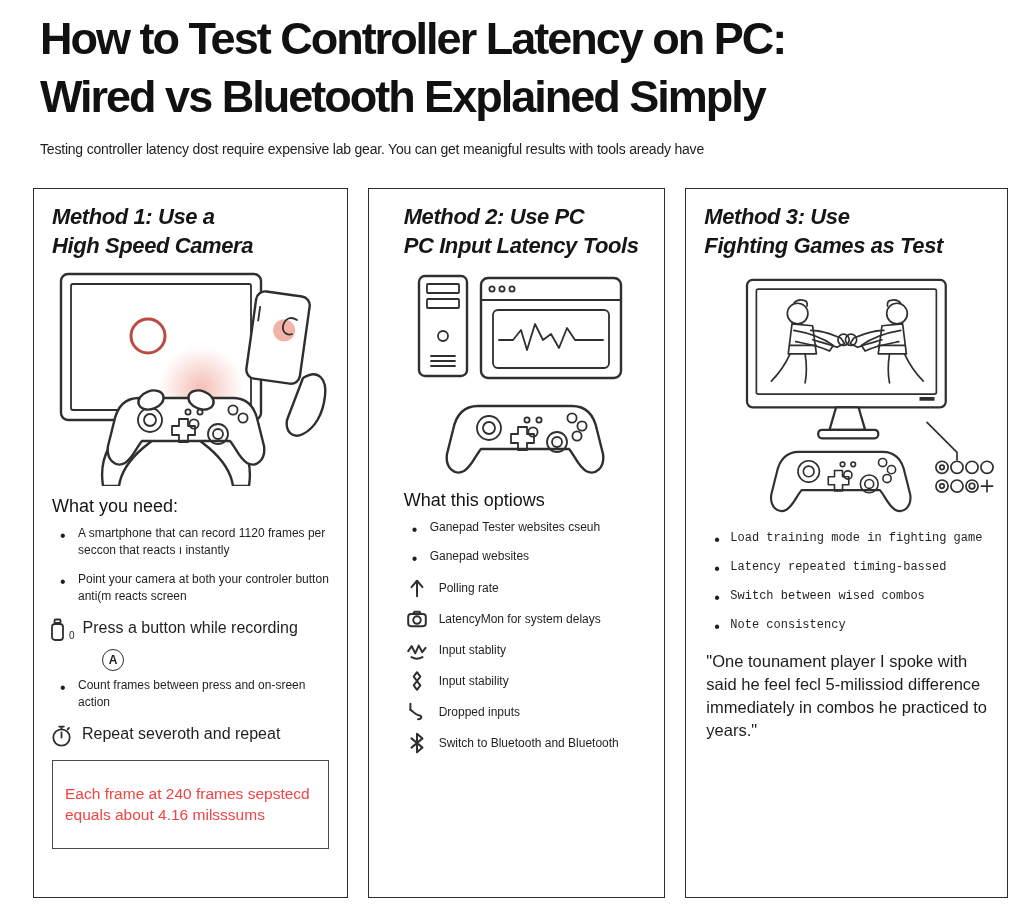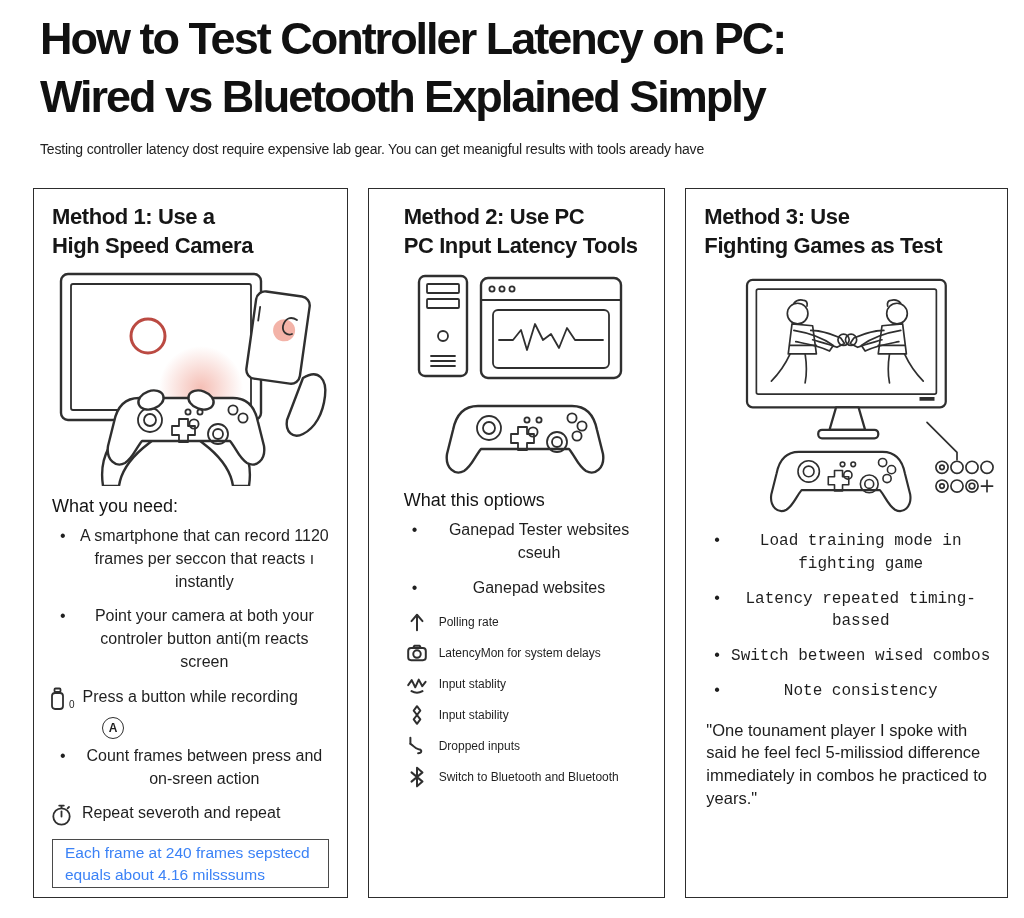--- a/index.html
+++ b/index.html
@@ -10,40 +10,40 @@
   .header { padding:10px 40px 0 40px; }
   .title { font-size:45px; font-weight:700; letter-spacing:-2px; line-height:1.28; color:#111; }
   .subtitle { margin-top:16px; font-size:14px; letter-spacing:-0.2px; color:#222; }
 
   .cols { position:absolute; top:188px; left:33px; width:975px; display:flex; gap:20px; }
   .col { border:1.6px solid #2d2d2d; background:#fff; height:710px; padding:14px 16px; overflow:hidden; }
   .col1 { width:315px; }
   .col2 { width:298px;padding-left:33px; }
   .col3 { width:323px; }
 
-  .m-title { font-size:22px; font-weight:700; line-height:1.3; letter-spacing:-0.4px; color:#161616; padding-left:2px; }
+  .m-title { font-size:22px; font-weight:700; line-height:1.3; letter-spacing:-0.4px; color:#161616; padding-left:2px;font-style:italic; }
 
   .illus { display:block; margin:8px auto 4px auto; }
   .line { stroke:#2f2f2f; stroke-width:2.4; fill:#fff; stroke-linejoin:round; stroke-linecap:round; }
   .thin { stroke:#2f2f2f; stroke-width:1.8; fill:none; stroke-linejoin:round; stroke-linecap:round; }
   .red  { stroke:#bb4a42; fill:none; }
 
   .sec-h { font-size:18px; font-weight:400; margin:10px 0 8px 2px; color:#141414; }
 
   ul.bullets { list-style:none; margin:0 0 0 6px; }
-  ul.bullets li { position:relative; padding-left:22px; font-size:16px; line-height:1.42; margin-bottom:12px; color:#1f1f1f;text-align:center; }
+  ul.bullets li { position:relative; padding-left:22px; font-size:12px; line-height:1.42; margin-bottom:12px; color:#1f1f1f; }
   ul.bullets li::before { content:"•"; position:absolute; left:4px; top:0; font-size:16px; color:#1f1f1f; }
 
   .iconrow { display:flex; align-items:flex-start; gap:8px; margin:4px 0 6px 0; font-size:16px; line-height:1.35; color:#1f1f1f; }
   .iconrow .ic { flex:0 0 auto; margin-top:1px; }
   .badge0 { font-size:10px; margin-left:-6px; margin-top:12px; color:#1f1f1f; }
 
   .circA { display:inline-block; width:22px; height:22px; border:1.6px solid #2f2f2f; border-radius:50%; text-align:center; line-height:20px; font-size:12px; font-weight:600; margin:0 0 6px 52px; color:#1f1f1f; }
 
-  .note-box { border:1.4px solid #4a4a4a; padding:2px 12px; font-size:15.5px; line-height:1.38; margin:12px 2px 0 2px; color:#3b82f6; }
+  .note-box { border:1.4px solid #4a4a4a; padding:22px 12px; font-size:15.5px; line-height:1.38; margin:12px 2px 0 2px; color:#ef4444; }
 
   .tools { margin-top:4px; }
   .tool-row { display:flex; align-items:center; gap:11px; margin:9px 0 9px 4px; font-size:12px; color:#1f1f1f; }
   .tool-row .ic { flex:0 0 22px; height:22px; }
 
   .quote { margin:16px 4px 0 4px; font-size:16.5px; line-height:1.38; color:#1d1d1d; }
 
   .m3-bullets { margin-top:14px;font-family:Liberation Mono, monospace; }
 </style>
 </head>

